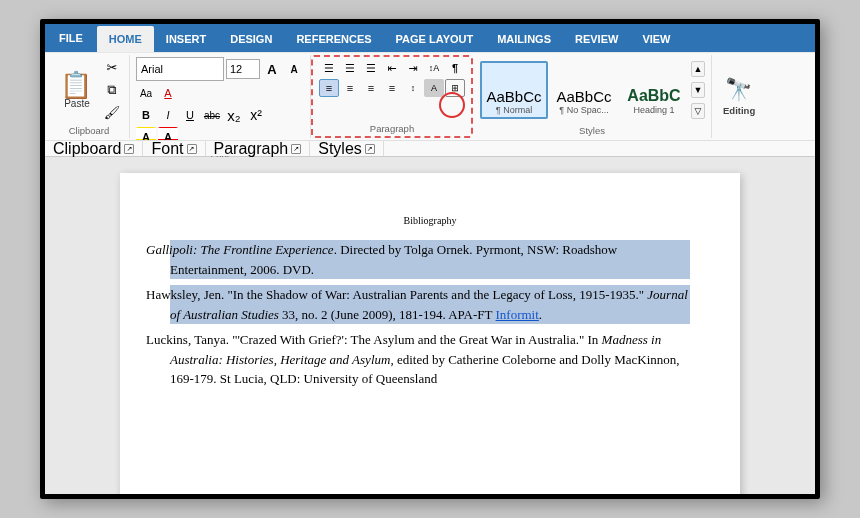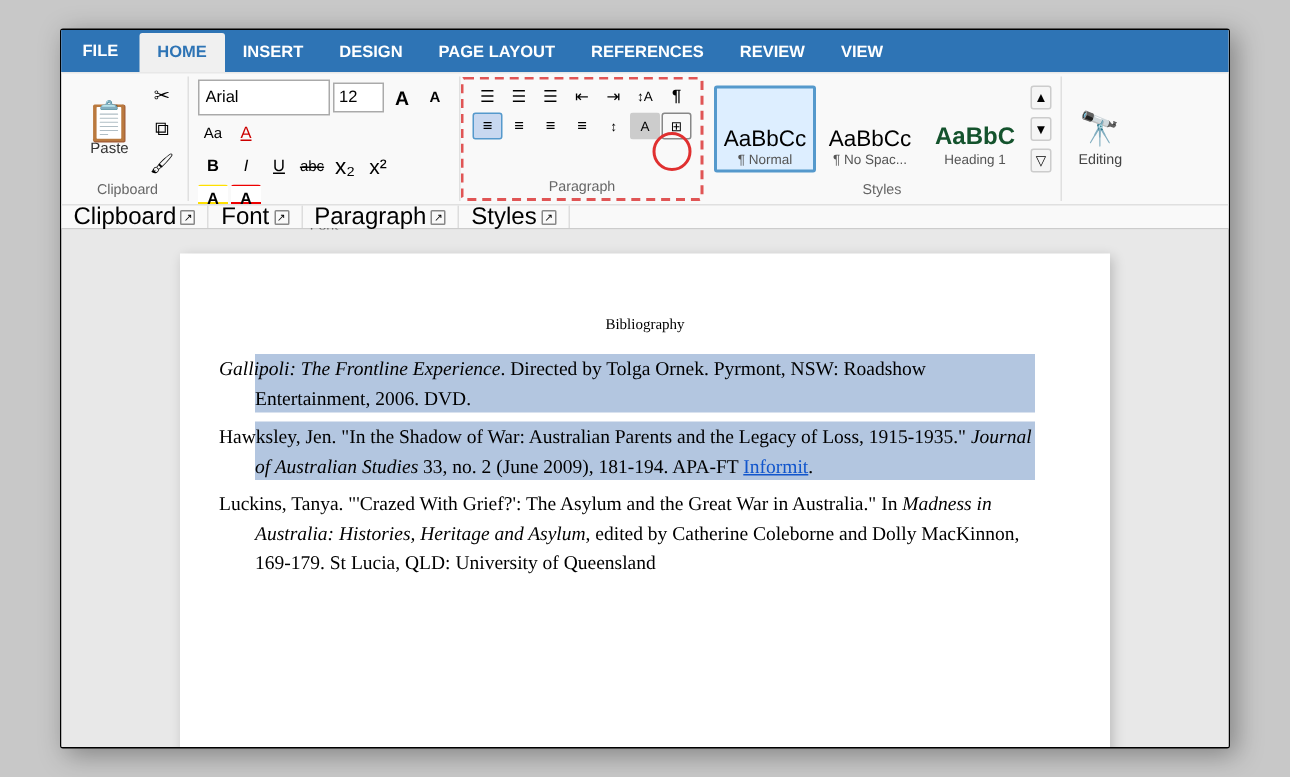--- a/index.html
+++ b/index.html
@@ -10,21 +10,21 @@
       height: 518px;
       overflow: hidden;
       display: flex;
       align-items: center;
       justify-content: center;
     }
     .window {
       width: 780px;
       height: 480px;
       background: #fff;
-      border: 1px solid #000000;
+      border: 5px solid #000000;
       box-shadow: 4px 4px 18px rgba(0,0,0,0.35);
       display: flex;
       flex-direction: column;
       border-radius: 2px;
     }
     
     .ribbon {
       background: #f0f0f0;
       border-bottom: 1px solid #ccc;
       flex-shrink: 0;
@@ -280,21 +280,21 @@
       border: 1px solid transparent;
       border-radius: 2px;
     }
     .binoculars {
       font-size: 22px;
     }
     .editing-label-text {
       font-size: 9.5px;
       color: #444;
       margin-top: 2px;
-      font-weight: 400;
+      font-weight: 700;
     }
     .ribbon-label-item {
       display: flex;
       align-items: center;
       gap: 3px;
       padding: 0 8px;
       border-right: 1px solid #ddd;
       height: 100%;
     }
     .expand-icon {
@@ -374,24 +374,27 @@
       <div class="tab active">
         <span>HOME</span>
       </div>
       <div class="tab">
         <span>INSERT</span>
       </div>
       <div class="tab">
         <span>DESIGN</span>
       </div>
       <div class="tab">
+        <span>REFERENCES</span>
+      </div>
+      <div class="tab">
         <span>PAGE LAYOUT</span>
       </div>
       <div class="tab">
-        <span>REFERENCES</span>
+        <span>MAILINGS</span>
       </div>
       <div class="tab">
         <span>REVIEW</span>
       </div>
       <div class="tab">
         <span>VIEW</span>
       </div>
     </div>
 
     <div class="ribbon-content">

